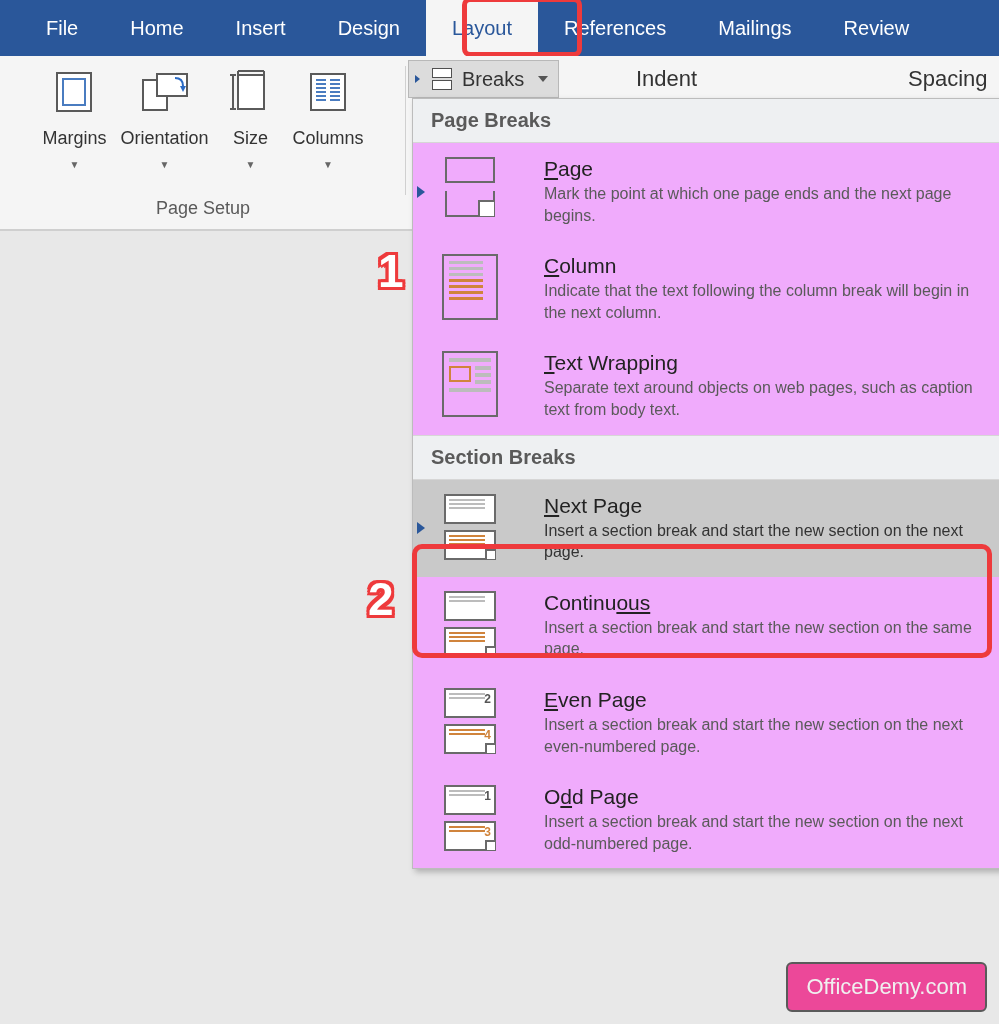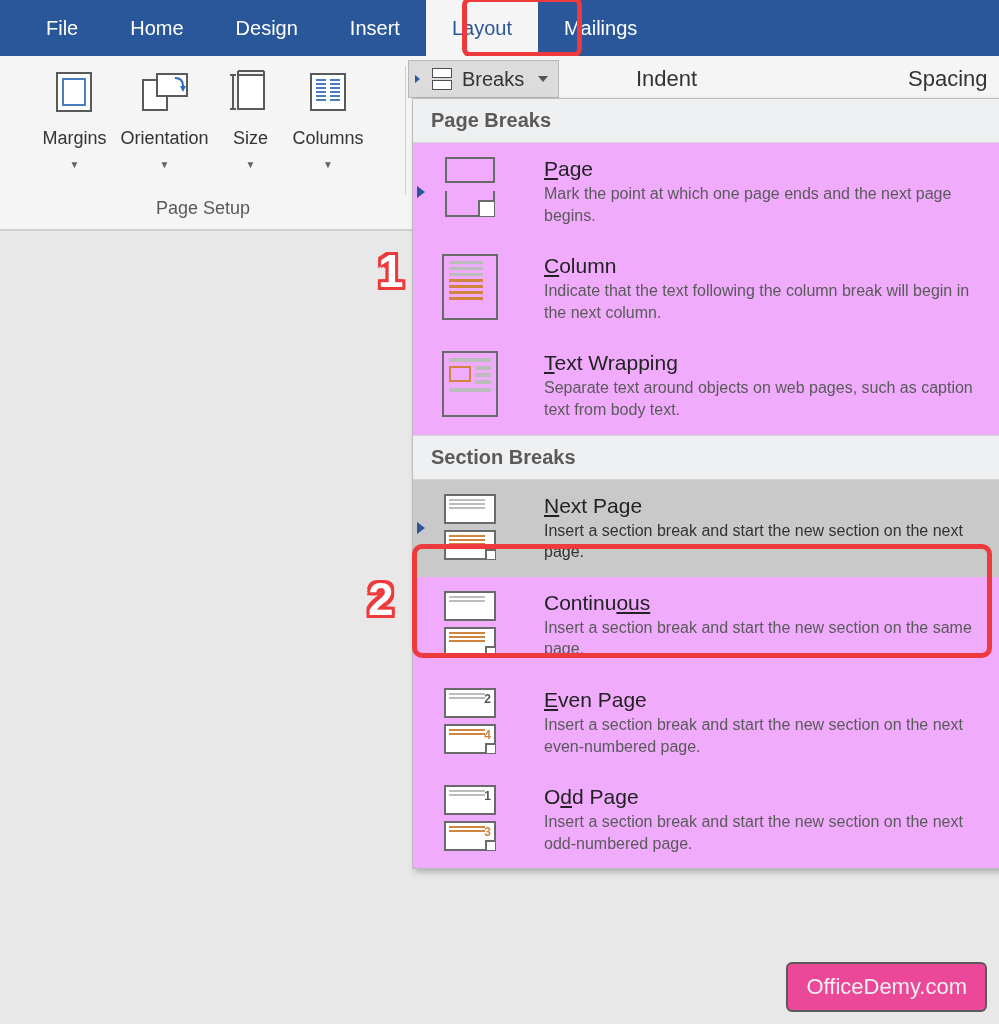--- a/index.html
+++ b/index.html
@@ -191,24 +191,26 @@
   .stack-icon .pg.or .l { background:#d0843c; }
   .stack-icon .pg .fold { position:absolute;right:-1px;bottom:-1px;width:10px;height:10px;background:#fff;border-left:2px solid #6a6a6a;border-top:2px solid #6a6a6a; }
   .stack-icon .num { position:absolute;right:3px;top:2px;font-size:12px;font-weight:700;color:#555; }
 </style>
 </head>
 <body>
 
 <div class="tabbar">
   <div class="tab">File</div>
   <div class="tab">Home</div>
+  <div class="tab">Insert</div>
   <div class="tab">Design</div>
-  <div class="tab">Insert</div>
   <div class="tab active">Layout</div>
+  <div class="tab">References</div>
   <div class="tab">Mailings</div>
+  <div class="tab">Review</div>
 </div>
 <div class="tab-highlight-border" style="left:462px;top:-3px;width:120px;height:60px;"></div>
 
 <div class="ribbon">
   <div class="group" style="width:406px;">
     <div class="ribbon-controls">
       <div class="ctrl">
         <div class="ic">
           <svg width="44" height="44">
               <rect x="5" y="3" width="34" height="38" fill="#fff" stroke="#5a5a5a" stroke-width="2"></rect>

